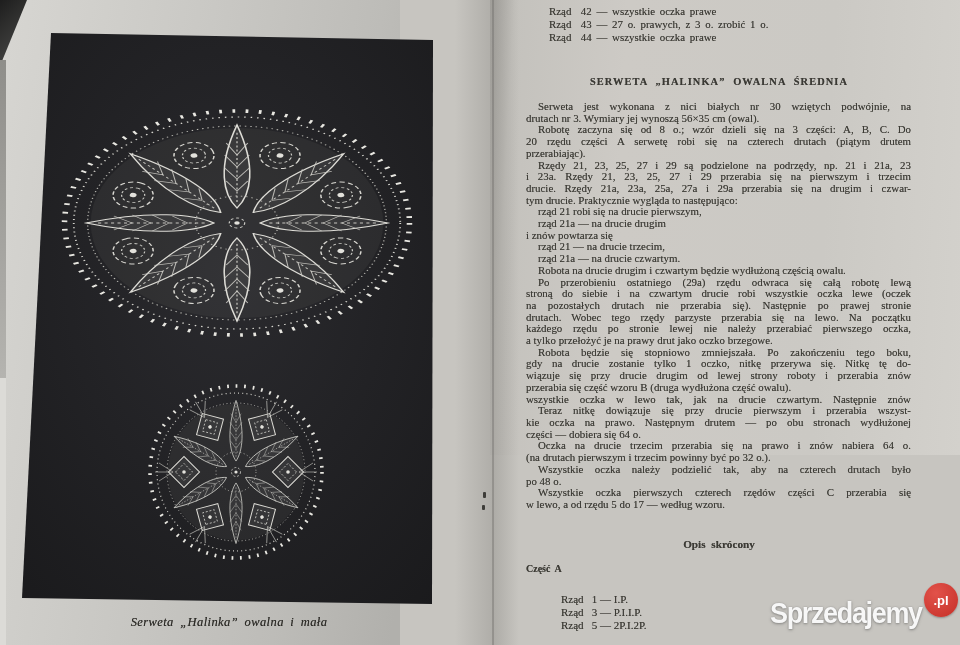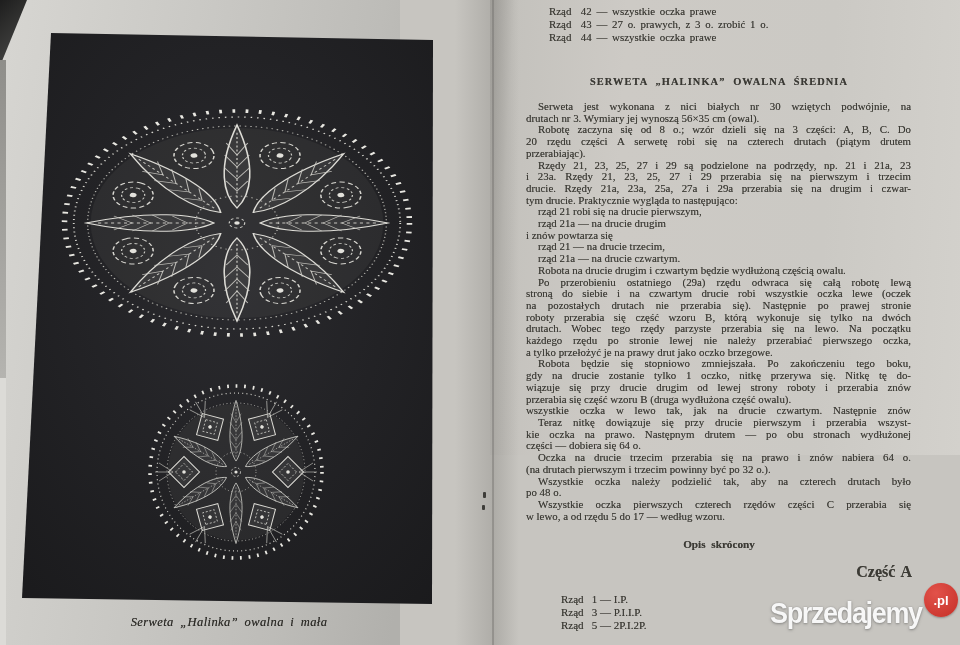--- a/index.html
+++ b/index.html
@@ -40,22 +40,22 @@
   .intro-rows{position:absolute;left:59px;top:5px;font-size:10.9px;line-height:13.2px;
               white-space:pre;word-spacing:2px;}
   .sec-title{position:absolute;left:36px;top:76px;width:386px;text-align:center;
              font-size:10.4px;font-weight:bold;letter-spacing:1.1px;word-spacing:4px;color:#3a3934;}
   .body-text{position:absolute;left:36px;top:101px;width:385px;font-size:10.9px;line-height:11.7px;}
   .bline{text-align:left;}
   .bline.ind{text-indent:12px;}
   .bline.just{text-align:justify;text-align-last:justify;}
   .sub1{position:absolute;left:36px;top:538px;width:386px;text-align:center;
         font-weight:bold;font-size:11.2px;word-spacing:3px;}
-  .sub2{position:absolute;left:36px;top:563px;width:386px;text-align:right;
-        font-weight:bold;font-size:16px;word-spacing:2px;font-family:Liberation Serif, serif;}
+  .sub2{position:absolute;left:36px;top:563px;width:386px;text-align:left;
+        font-weight:bold;font-size:10px;word-spacing:2px;font-family:Liberation Serif, serif;}
   .opis-rows{position:absolute;left:71px;top:593px;font-size:11px;line-height:12.9px;white-space:pre;}
 
   
   .wm{position:absolute;left:770px;top:596px;z-index:9;}
   .wm-text{display:inline-block;transform:scaleX(.9);transform-origin:left;
            font-family:"Liberation Sans",sans-serif;font-weight:bold;font-size:30px;
            letter-spacing:-1.5px;color:rgba(255,255,255,.94);
            text-shadow:0 1px 3px rgba(80,80,78,.55),0 0 1px rgba(110,110,108,.6);}
   .wm-badge{position:absolute;left:154px;top:-13px;width:34px;height:34px;border-radius:50%;
             background:radial-gradient(circle at 35% 30%,#e2524a,#c52f27);
@@ -252,21 +252,20 @@
         <div class="bline">tym drucie. Praktycznie wygląda to następująco:</div>
         <div class="bline ind">rząd 21 robi się na drucie pierwszym,</div>
         <div class="bline ind">rząd 21a — na drucie drugim</div>
         <div class="bline">i znów powtarza się</div>
         <div class="bline ind">rząd 21 — na drucie trzecim,</div>
         <div class="bline ind">rząd 21a — na drucie czwartym.</div>
         <div class="bline ind">Robota na drucie drugim i czwartym będzie wydłużoną częścią owalu.</div>
         <div class="bline ind just">Po przerobieniu ostatniego (29a) rzędu odwraca się całą robotę lewą</div>
         <div class="bline just">stroną do siebie i na czwartym drucie robi wszystkie oczka lewe (oczek</div>
         <div class="bline just">na pozostałych drutach nie przerabia się). Następnie po prawej stronie</div>
-        <div class="bline just">roboty przerabia się część wzoru B, którą wykonuje się tylko na dwóch</div>
         <div class="bline just">drutach. Wobec tego rzędy parzyste przerabia się na lewo. Na początku</div>
         <div class="bline just">każdego rzędu po stronie lewej nie należy przerabiać pierwszego oczka,</div>
         <div class="bline">a tylko przełożyć je na prawy drut jako oczko brzegowe.</div>
         <div class="bline ind just">Robota będzie się stopniowo zmniejszała. Po zakończeniu tego boku,</div>
         <div class="bline just">gdy na drucie zostanie tylko 1 oczko, nitkę przerywa się. Nitkę tę do-</div>
         <div class="bline just">wiązuje się przy drucie drugim od lewej strony roboty i przerabia znów</div>
         <div class="bline">przerabia się część wzoru B (druga wydłużona część owalu).</div>
         <div class="bline just">wszystkie oczka w lewo tak, jak na drucie czwartym. Następnie znów</div>
         <div class="bline ind just">Teraz nitkę dowiązuje się przy drucie pierwszym i przerabia wszyst-</div>
         <div class="bline just">kie oczka na prawo. Następnym drutem — po obu stronach wydłużonej</div>

